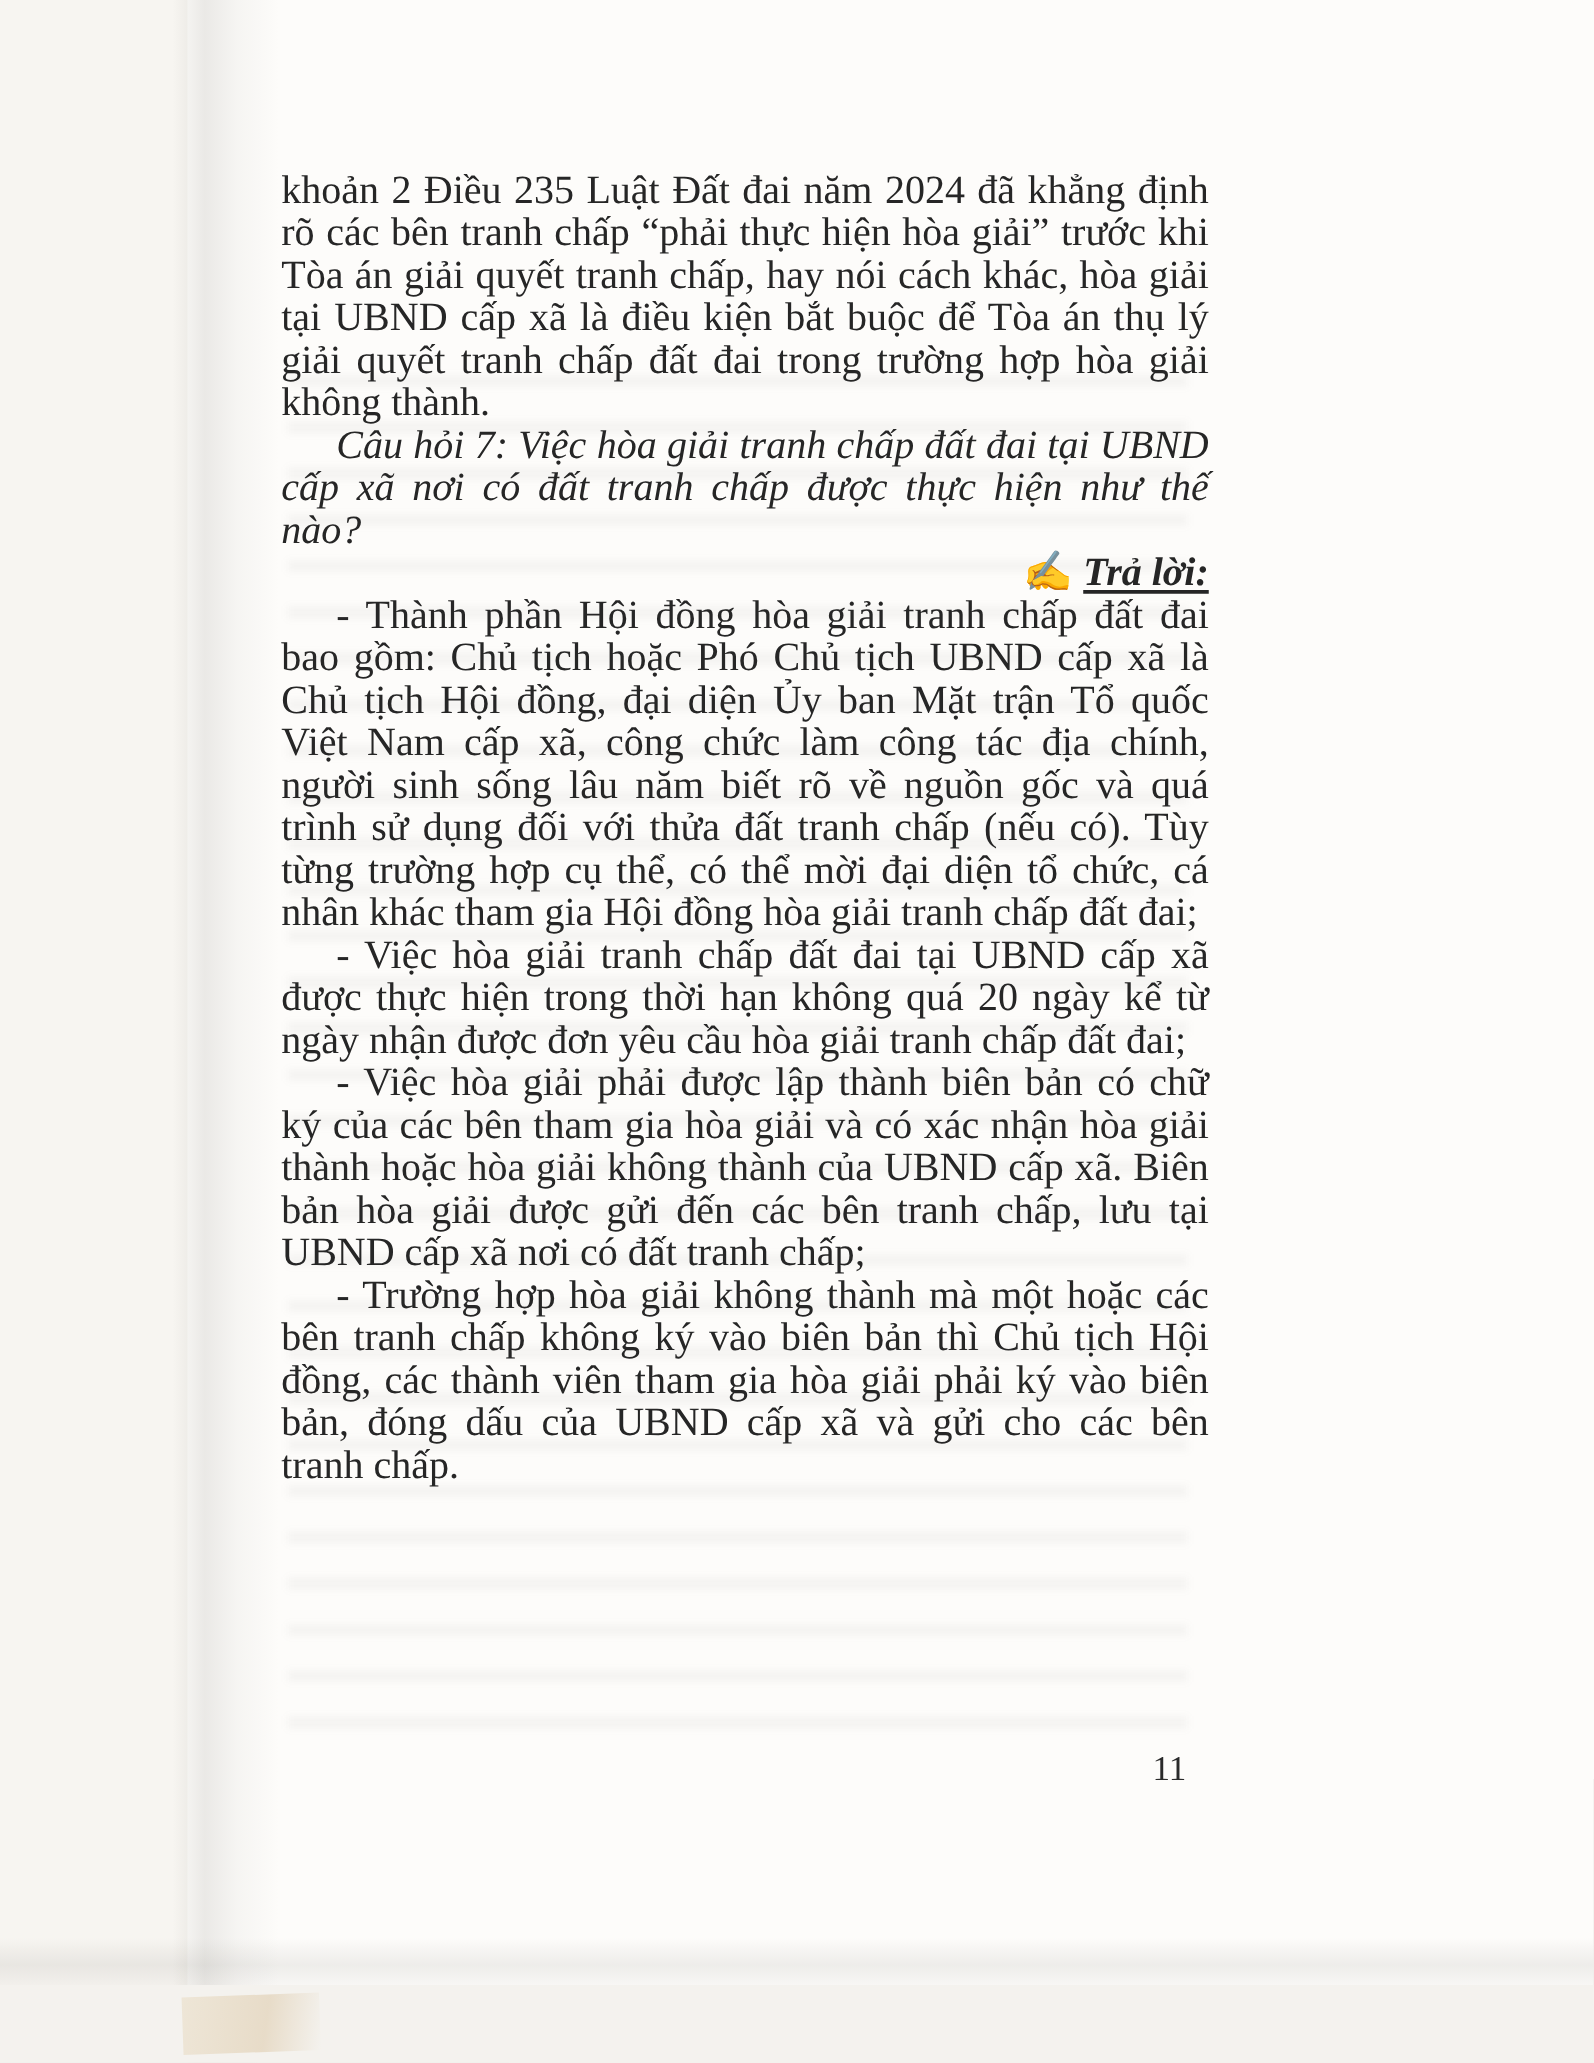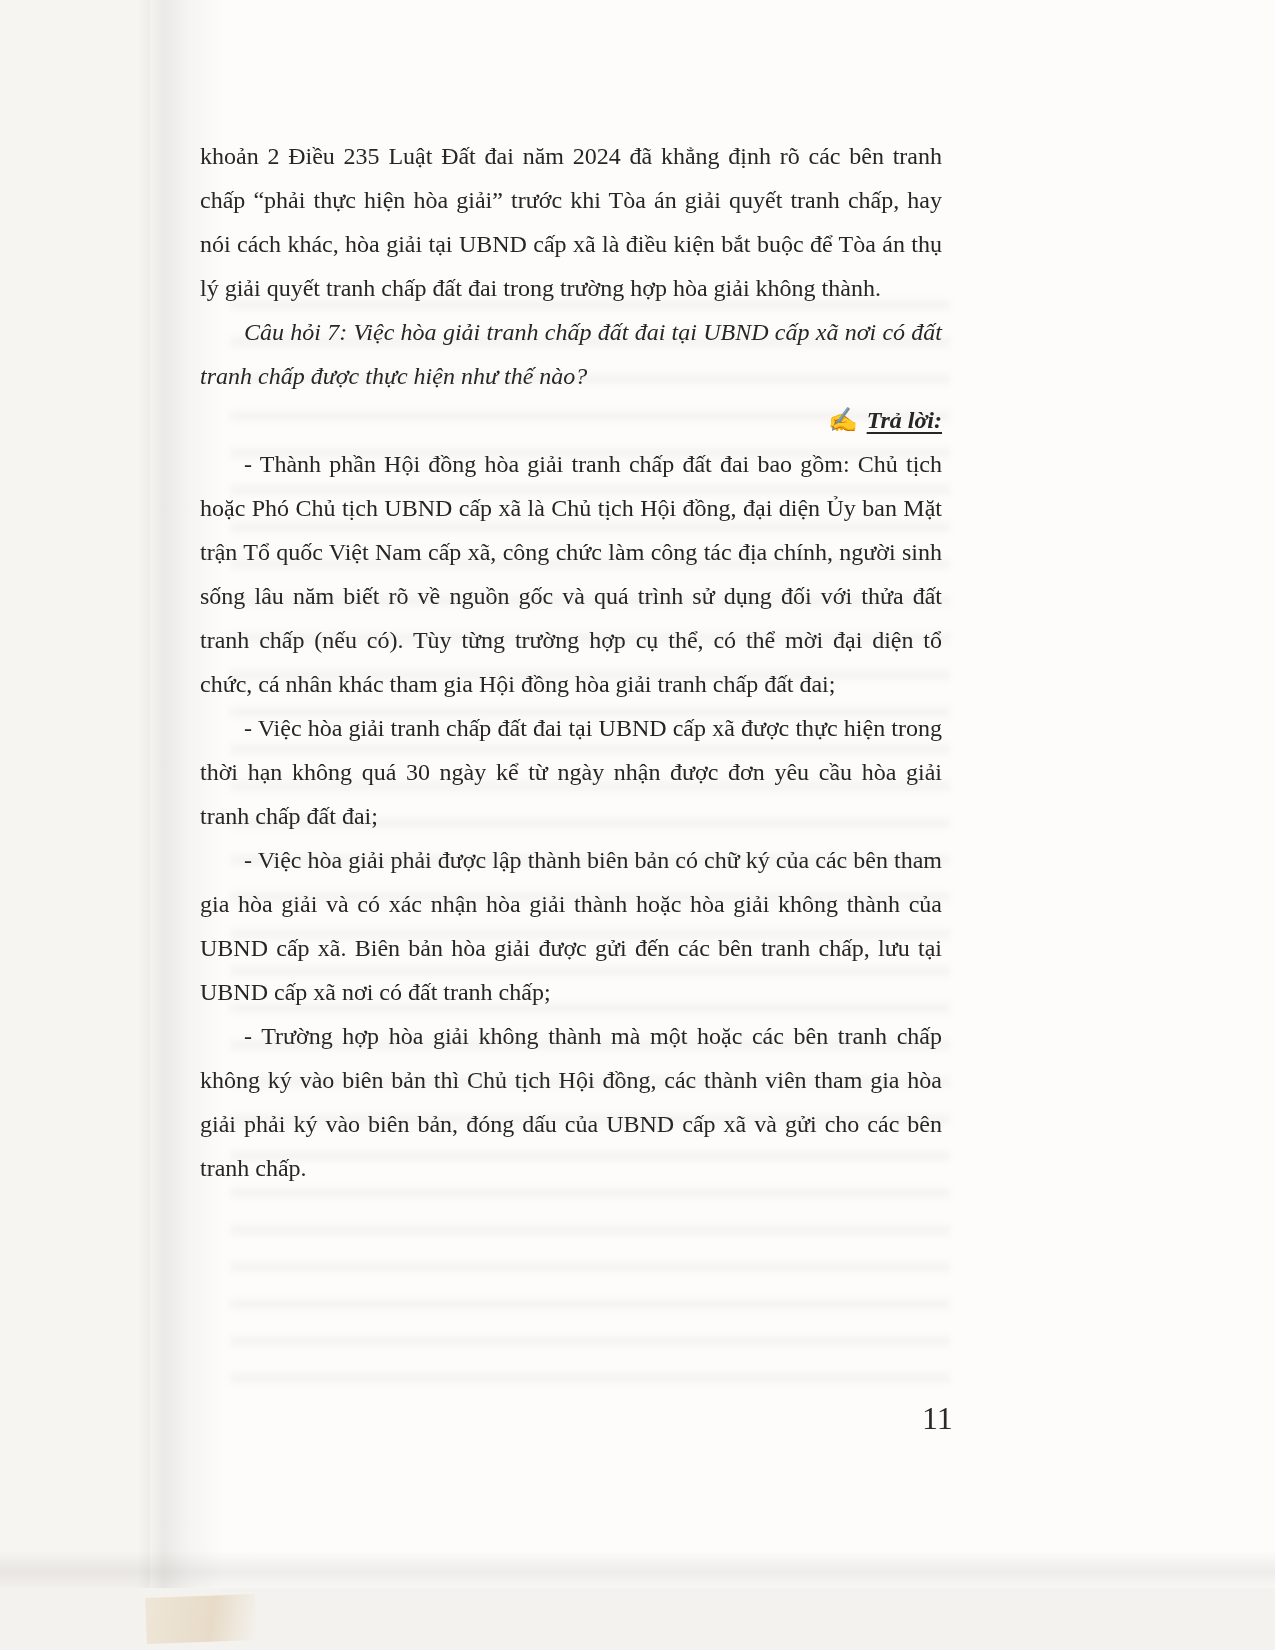--- a/index.html
+++ b/index.html
@@ -47,43 +47,43 @@
     background:#f4f2ee;
   }
   .tan-edge {
     position:absolute; left:146px; top:1596px; width:110px; height:46px;
     background:linear-gradient(100deg, #e9dcc4 0%, #ddc9a9 60%, rgba(221,201,169,0) 100%);
     transform:rotate(-2deg);
     opacity:0.55;
   }
   
   .text-block {
-    position:absolute; left:200px; top:134px; width:742px;
-    font-size:24px; line-height:44px;
+    position:absolute; left:225px; top:134px; width:742px;
+    font-size:32px; line-height:34px;
     text-align:justify;
   }
   .text-block p { margin:0; }
   .para { text-indent:44px; margin-top:8px; }
   .no-indent { text-indent:0; margin-top:0; }
   .heading {
     font-weight:normal; font-style:italic;
     text-indent:44px;
     margin-top:26px;
   }
   .answer-line {
     margin:17px 0 6px 0;
     padding-left:62px;
     font-weight:bold; font-style:italic;
     text-align:right;
   }
   .answer-line .pen { font-style:normal; margin-right:8px; }
   .answer-line .label { text-decoration:underline; text-underline-offset:4px; }
   .page-number {
     position:absolute; left:922px; top:1400px;
-    font-size:32px; color:#2a2a2a;
+    font-size:28px; color:#2a2a2a;
   }
 </style>
 </head>
 <body>
 
 <div class="scan">
   <div class="left-margin"></div>
   <div class="gutter-shadow"></div>
   <div class="bleed"></div>
   <div class="bottom-shadow"></div>
@@ -93,19 +93,19 @@
   <div class="text-block">
     <p class="para no-indent">khoản 2 Điều 235 Luật Đất đai năm 2024 đã khẳng định rõ các bên tranh chấp “phải thực hiện hòa giải” trước khi Tòa án giải quyết tranh chấp, hay nói cách khác, hòa giải tại UBND cấp xã là điều kiện bắt buộc để Tòa án thụ lý giải quyết tranh chấp đất đai trong trường hợp hòa giải không thành.</p>
 
     <p class="heading">Câu hỏi 7: Việc hòa giải tranh chấp đất đai tại UBND cấp xã nơi có đất tranh chấp được thực hiện như thế nào?</p>
 
     <p class="answer-line">
       <span class="pen">✍</span><span class="label">Trả lời:</span>
     </p>
 
     <p class="para">- Thành phần Hội đồng hòa giải tranh chấp đất đai bao gồm: Chủ tịch hoặc Phó Chủ tịch UBND cấp xã là Chủ tịch Hội đồng, đại diện Ủy ban Mặt trận Tổ quốc Việt Nam cấp xã, công chức làm công tác địa chính, người sinh sống lâu năm biết rõ về nguồn gốc và quá trình sử dụng đối với thửa đất tranh chấp (nếu có). Tùy từng trường hợp cụ thể, có thể mời đại diện tổ chức, cá nhân khác tham gia Hội đồng hòa giải tranh chấp đất đai;</p>
-    <p class="para">- Việc hòa giải tranh chấp đất đai tại UBND cấp xã được thực hiện trong thời hạn không quá 30 ngày kể từ ngày nhận được đơn yêu cầu hòa giải tranh chấp đất đai;</p>
+    <p class="para">- Việc hòa giải tranh chấp đất đai tại UBND cấp xã được thực hiện trong thời hạn không quá 20 ngày kể từ ngày nhận được đơn yêu cầu hòa giải tranh chấp đất đai;</p>
     <p class="para">- Việc hòa giải phải được lập thành biên bản có chữ ký của các bên tham gia hòa giải và có xác nhận hòa giải thành hoặc hòa giải không thành của UBND cấp xã. Biên bản hòa giải được gửi đến các bên tranh chấp, lưu tại UBND cấp xã nơi có đất tranh chấp;</p>
     <p class="para">- Trường hợp hòa giải không thành mà một hoặc các bên tranh chấp không ký vào biên bản thì Chủ tịch Hội đồng, các thành viên tham gia hòa giải phải ký vào biên bản, đóng dấu của UBND cấp xã và gửi cho các bên tranh chấp.</p>
   </div>
 
   <div class="page-number">11</div>
 </div>
 
 </body></html>

